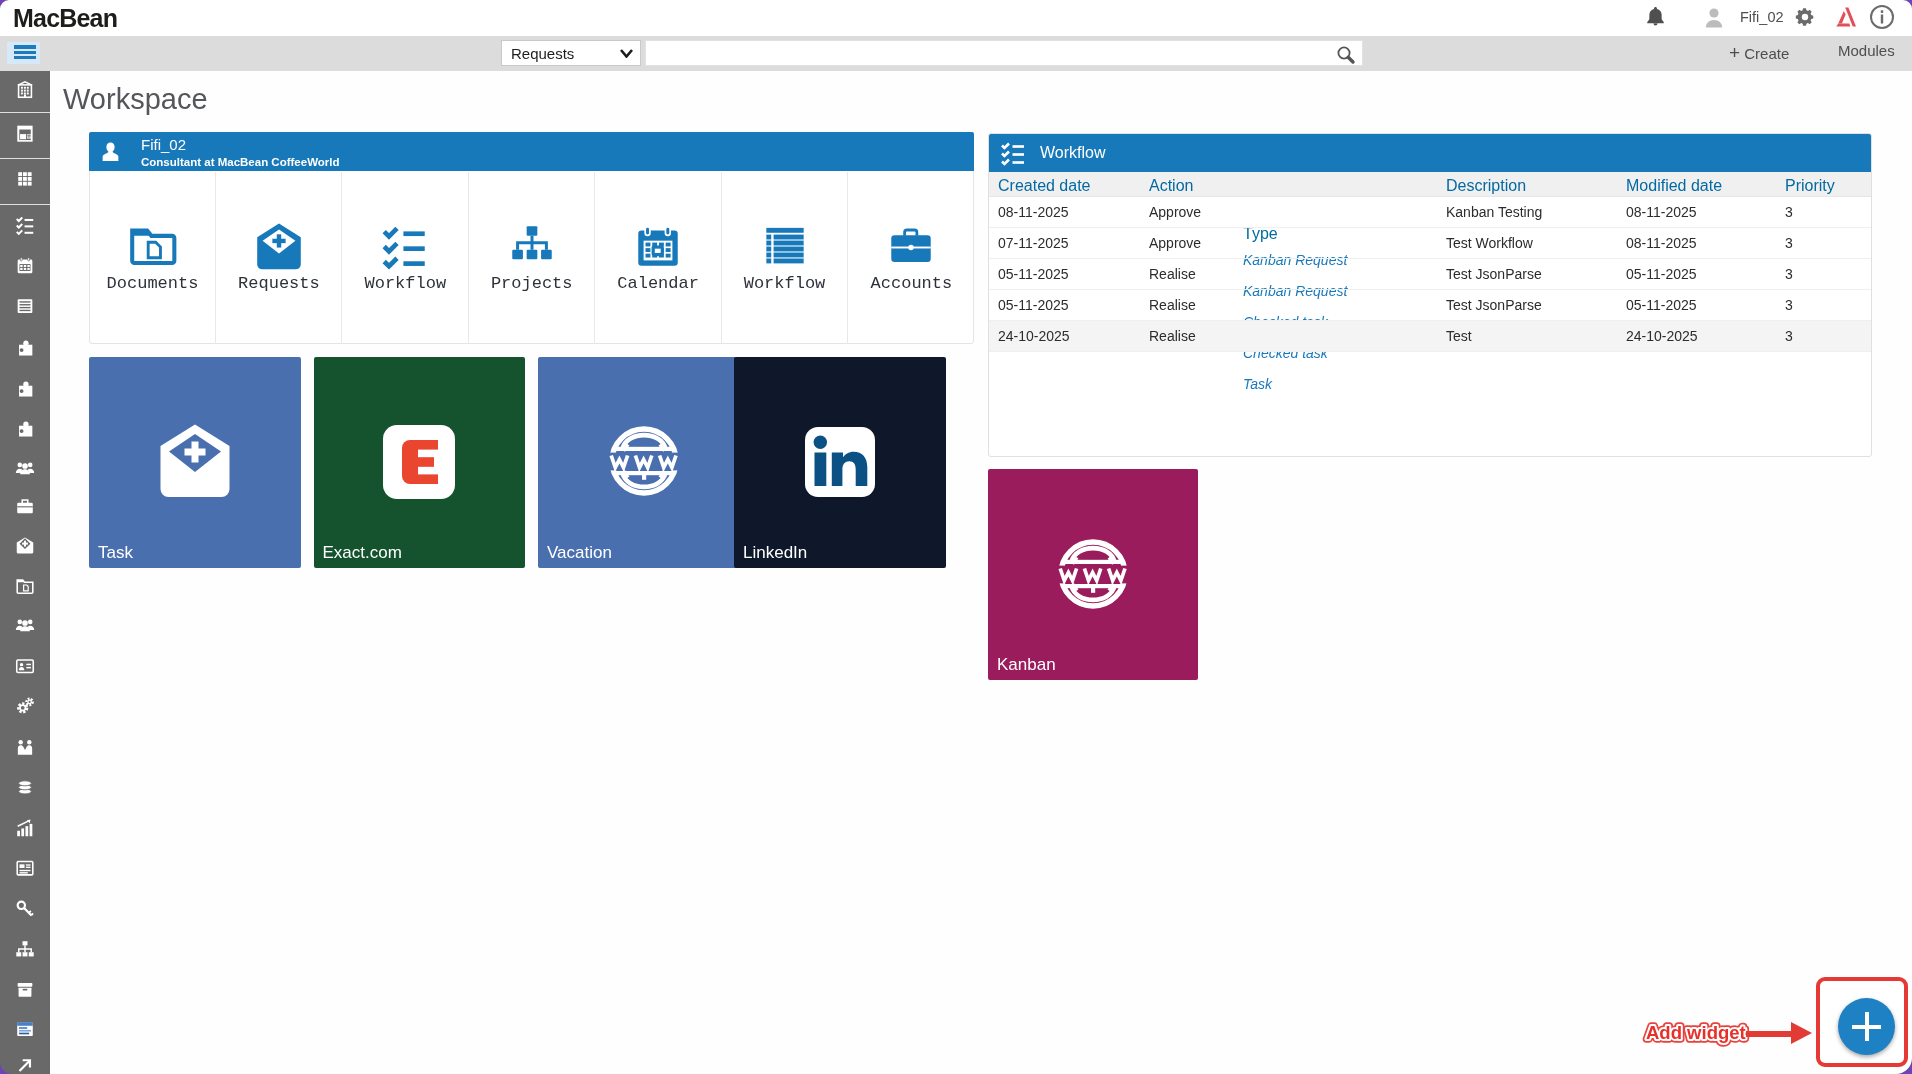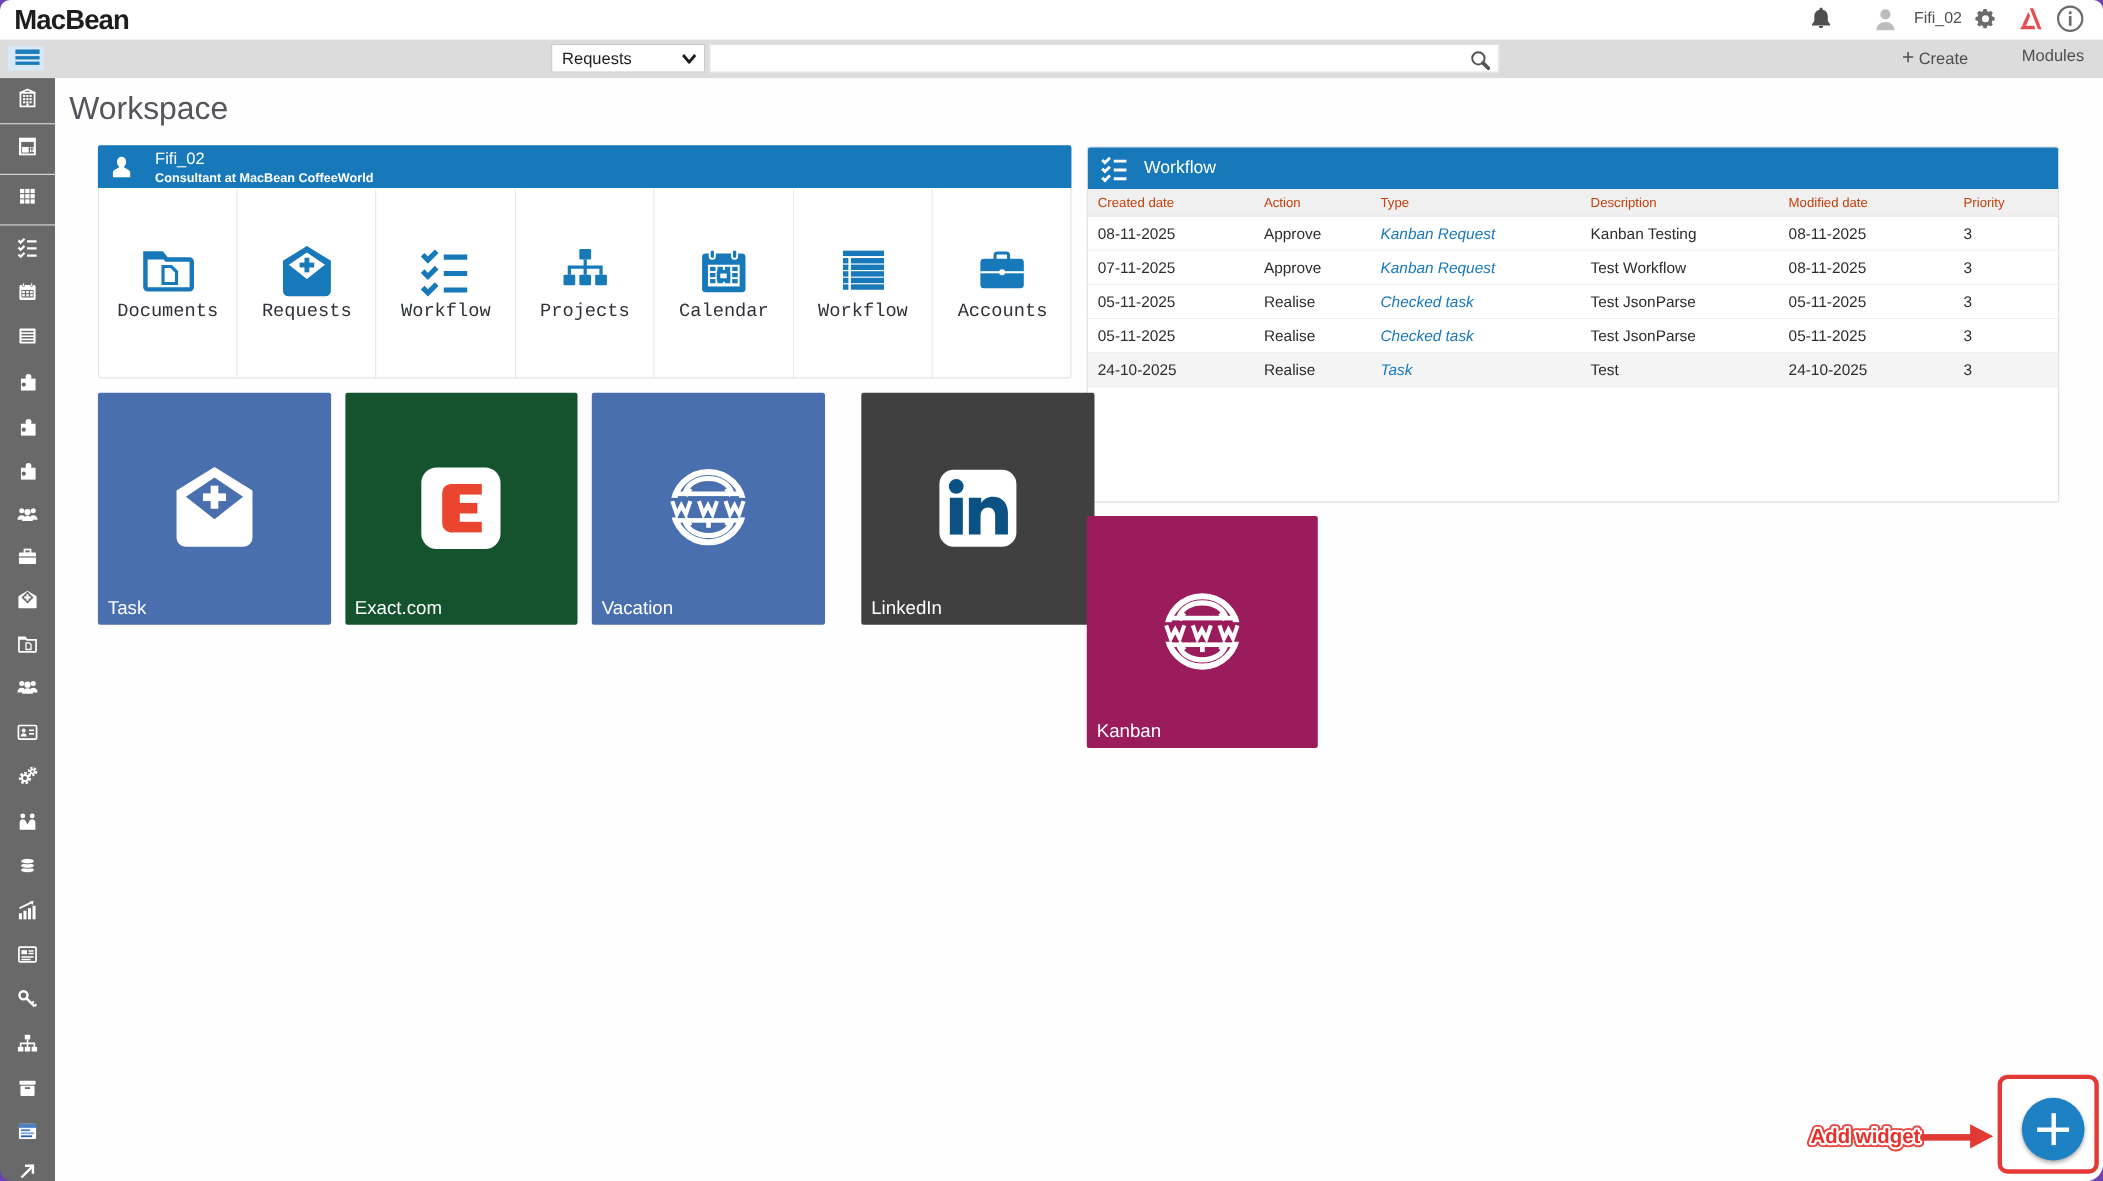--- a/index.html
+++ b/index.html
@@ -38,26 +38,26 @@
   #uchead .sub  { position:absolute; left:52px; top:24px; font-size:11.5px; font-weight:bold; color:#fff; }
   .uccol { position:absolute; top:39px; width:126px; height:172px; border-right:1px solid #e8e8e8; }
   .uccol .lbl { position:absolute; width:100%; text-align:center; top:102px; font-size:17px; color:#2e3238;font-family:Liberation Mono, monospace; }
   .uccol svg { position:absolute; left:50%; top:74px; transform:translate(-50%,-50%); }
 
   
   #wfpanel { position:absolute; left:988px; top:133px; width:884px; height:324px; background:#fff; border:1px solid #e0e0e0; border-radius:3px; }
   #wfhead { position:absolute; left:0; top:0; width:100%; height:38px; background:#1779ba; border-radius:2px 2px 0 0; }
   #wfhead span { position:absolute; left:51px; top:10px; font-size:16px; color:#fff; }
   #wfthead { position:absolute; left:0; top:38px; width:100%; height:25px; background:#f0f0f0; border-bottom:1px solid #e6e6e6; }
-  .th { position:absolute; top:5px; font-size:12px; color:#c2410c; }
+  .th { position:absolute; top:5px; font-size:16px; color:#0369a1; }
   .wfrow { position:absolute; left:0; width:100%; height:31px; border-bottom:1px solid #efefef; font-size:14px; color:#2c2c2c; }
   .wfrow div { position:absolute; top:7px; }
   .wfrow .lnk { color:#1779ba;font-style:italic; }
 
-  .c1 { left:9px; } .c2 { left:160px; } .c3 { left:266px; } .c4 { left:457px; } .c5 { left:637px; } .c6 { left:796px; }
+  .c1 { left:9px; } .c2 { left:160px; } .c3 { left:254px;margin-top:48px; } .c4 { left:457px; } .c5 { left:637px; } .c6 { left:796px; }
 
   
   .tile { position:absolute; width:211.5px; height:210.5px; border-radius:2px; }
   .tile .lbl { position:absolute; left:9px; bottom:5px; font-size:17px; color:#fff; }
   .tile svg { position:absolute; left:50%; top:50%; transform:translate(-50%,-50%); }
 
   
   #fabbox { position:absolute; left:1816px; top:977px; width:92px; height:90px; border:4px solid #e53935; border-radius:9px; background:#fff; }
   #fab { position:absolute; left:1838px; top:998px; width:57px; height:57px; border-radius:50%; background:#1e81c4; box-shadow:0 2px 4px rgba(0,0,0,0.35); }
   #fab .h { position:absolute; left:14px; top:26.5px; width:29px; height:4px; background:#fff; }
@@ -523,21 +523,21 @@
   <path d="M16.5 49 C 21 67.5, 55 67.5, 59.5 49" stroke="#fff" stroke-width="4.6" fill="none"></path>
   <path d="M17.5 47 L22 53.5 M58.5 47 L54 53.5" stroke="#fff" stroke-width="3.5"></path>
   <rect x="8" y="47" width="60" height="4.2" fill="#fff"></rect>
   <rect x="36" y="47" width="4.2" height="8.8" fill="#fff"></rect>
   <path d="M5.2 31.5 L9.3 43.5 L13.399999999999999 35.5 L17.5 43.5 L21.599999999999998 31.5" stroke="#fff" stroke-width="3.7" fill="none" stroke-linejoin="miter"></path>
       <path d="M29.4 31.5 L33.5 43.5 L37.599999999999994 35.5 L41.7 43.5 L45.8 31.5" stroke="#fff" stroke-width="3.7" fill="none" stroke-linejoin="miter"></path>
       <path d="M53.6 31.5 L57.7 43.5 L61.8 35.5 L65.9 43.5 L70 31.5" stroke="#fff" stroke-width="3.7" fill="none" stroke-linejoin="miter"></path>
  </svg>
   <div class="lbl">Vacation</div>
 </div>
-<div class="tile" style="left:783px; top:357px; background:#404040;">
+<div class="tile" style="left:734px; top:357px; background:#0f172a;">
     <svg width="74" height="74" viewBox="0 0 74 74">
       <rect x="2" y="2" width="70" height="70" rx="13" fill="#fff"></rect>
       <g fill="#0b5183">
         <circle cx="17.3" cy="17.2" r="6.7"></circle>
         <rect x="11.5" y="27.5" width="11.8" height="33.5"></rect>
         <path d="M28.8 27.5 h11.2 v4.8 c2-3.1 5.6-5.6 10.6-5.6 8.5 0 13.7 5.5 13.7 15.4 V61 H52.7 V44.2 c0-4.9-2.2-7.9-6.4-7.9-4.1 0-6.9 2.9-6.9 7.9 V61 H28.8 Z"></path>
       </g>
     </svg>
   <div class="lbl">LinkedIn</div>
 </div>

